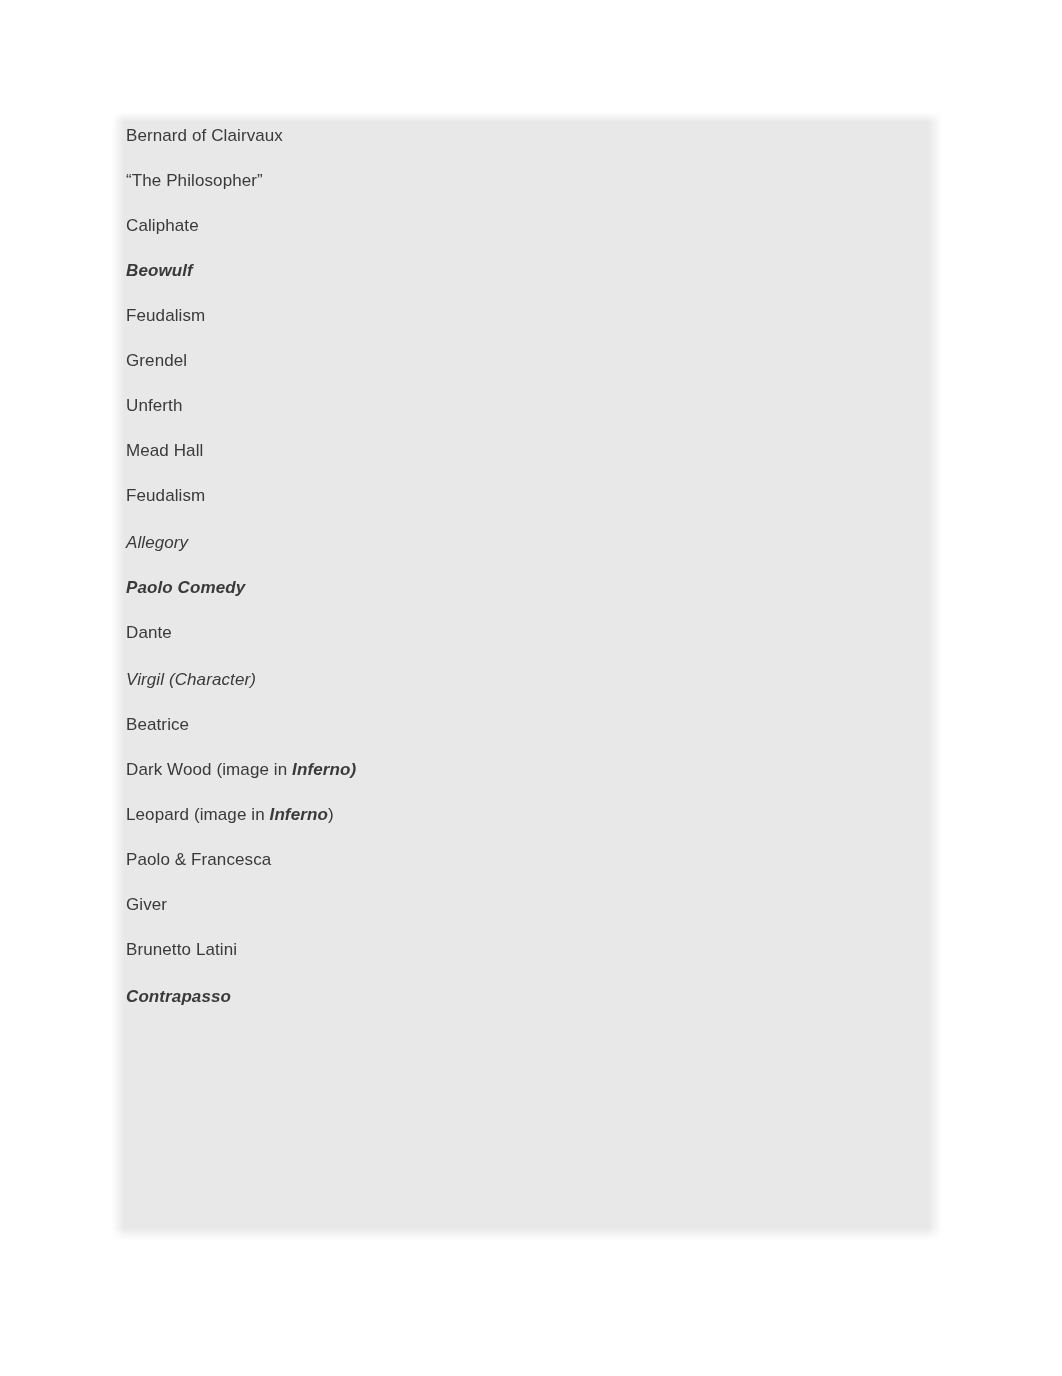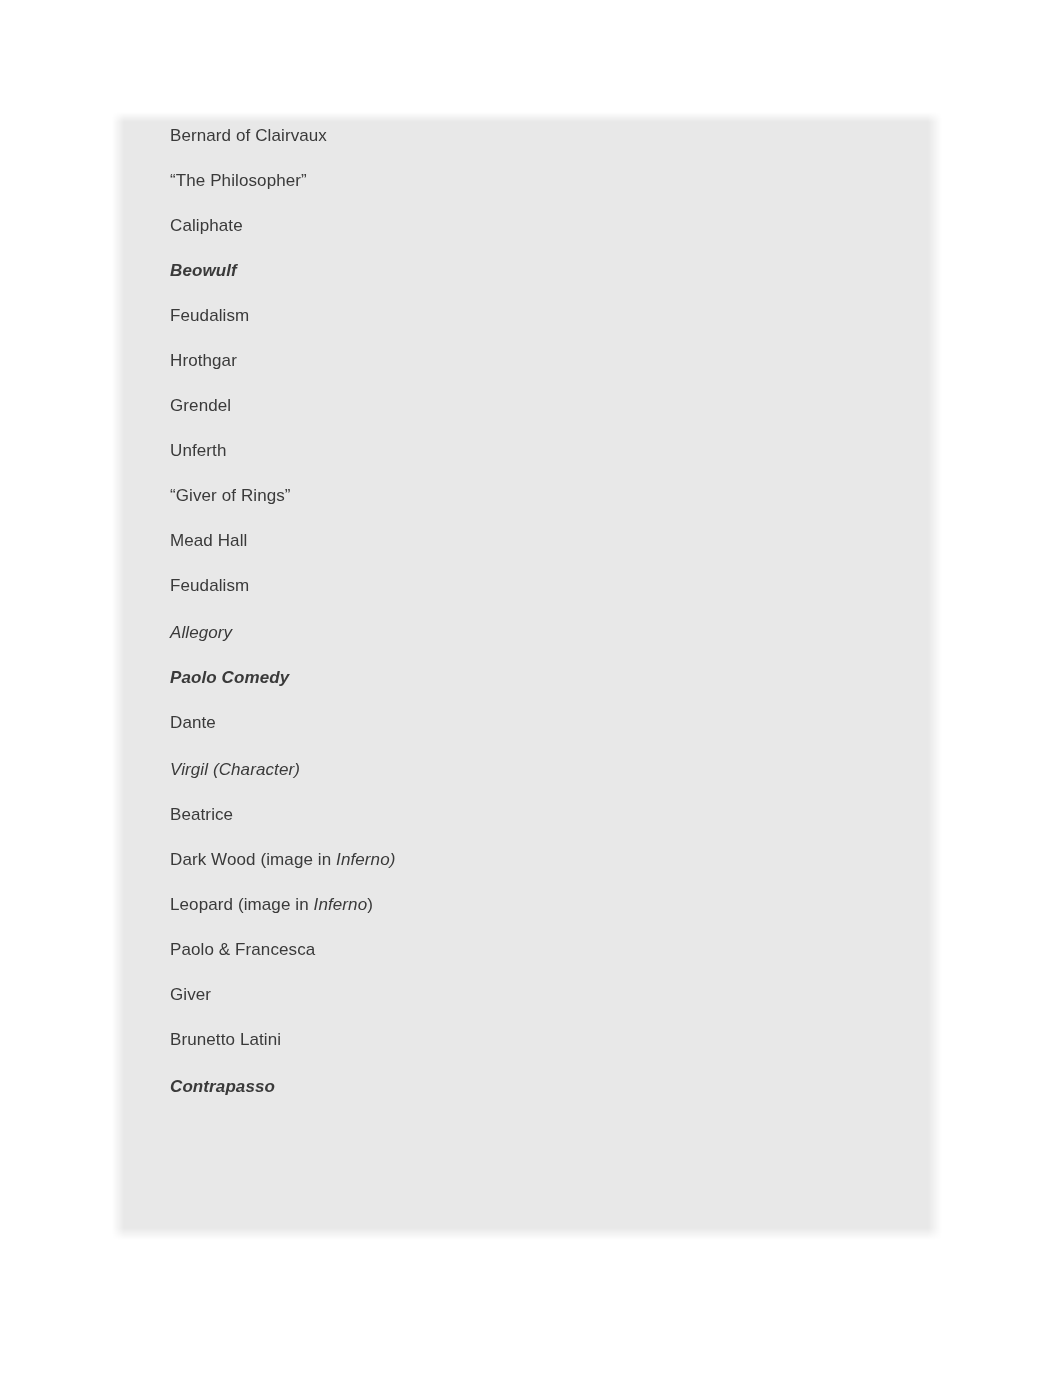--- a/index.html
+++ b/index.html
@@ -32,21 +32,20 @@
       linear-gradient(to bottom, transparent 0px, #000 10px, #000 calc(100% - 12px), transparent 100%);
             mask-composite: intersect;
   }
 
   #doc-body {
     position: absolute;
     left: 14px;
     top: 6px;
     right: 0;
     top: 6px;
-    margin-left: 44px;
   }
 
   .doc-line {
     color: #3a3a3a;
     font-size: 17px;
     line-height: 20px;
     height: 45px;
     padding-top: 8px;
     box-sizing: border-box;
     white-space: pre;
@@ -56,36 +55,35 @@
     height: 47px;
     padding-top: 10px;
     font-style: italic;
   }
   .doc-line.italic {
     font-style: italic;
     font-weight: bold;
   }
   .doc-line i {
     font-style: italic;
+    font-weight: bold;
   }
 </style>
 </head>
 <body>
 
 <div id="doc-page">
   <div id="doc-body">
       <div class="doc-line">Bernard of Clairvaux</div>
       <div class="doc-line">“The Philosopher”</div>
       <div class="doc-line">Caliphate</div>
       <div class="doc-line italic">Beowulf</div>
       <div class="doc-line">Feudalism</div>
-      <div class="doc-line">Hrothgar</div>
       <div class="doc-line">Grendel</div>
       <div class="doc-line">Unferth</div>
-      <div class="doc-line">“Giver of Rings”</div>
       <div class="doc-line">Mead Hall</div>
       <div class="doc-line">Feudalism</div>
       <div class="doc-line gap-before">Allegory</div>
       <div class="doc-line italic">Paolo Comedy</div>
       <div class="doc-line">Dante</div>
       <div class="doc-line gap-before">Virgil (Character)</div>
       <div class="doc-line">Beatrice</div>
       <div class="doc-line"><span>Dark Wood (image in </span><i>Inferno)</i></div>
       <div class="doc-line"><span>Leopard (image in </span><i>Inferno</i><span>)</span></div>
       <div class="doc-line">Paolo &amp; Francesca</div>

